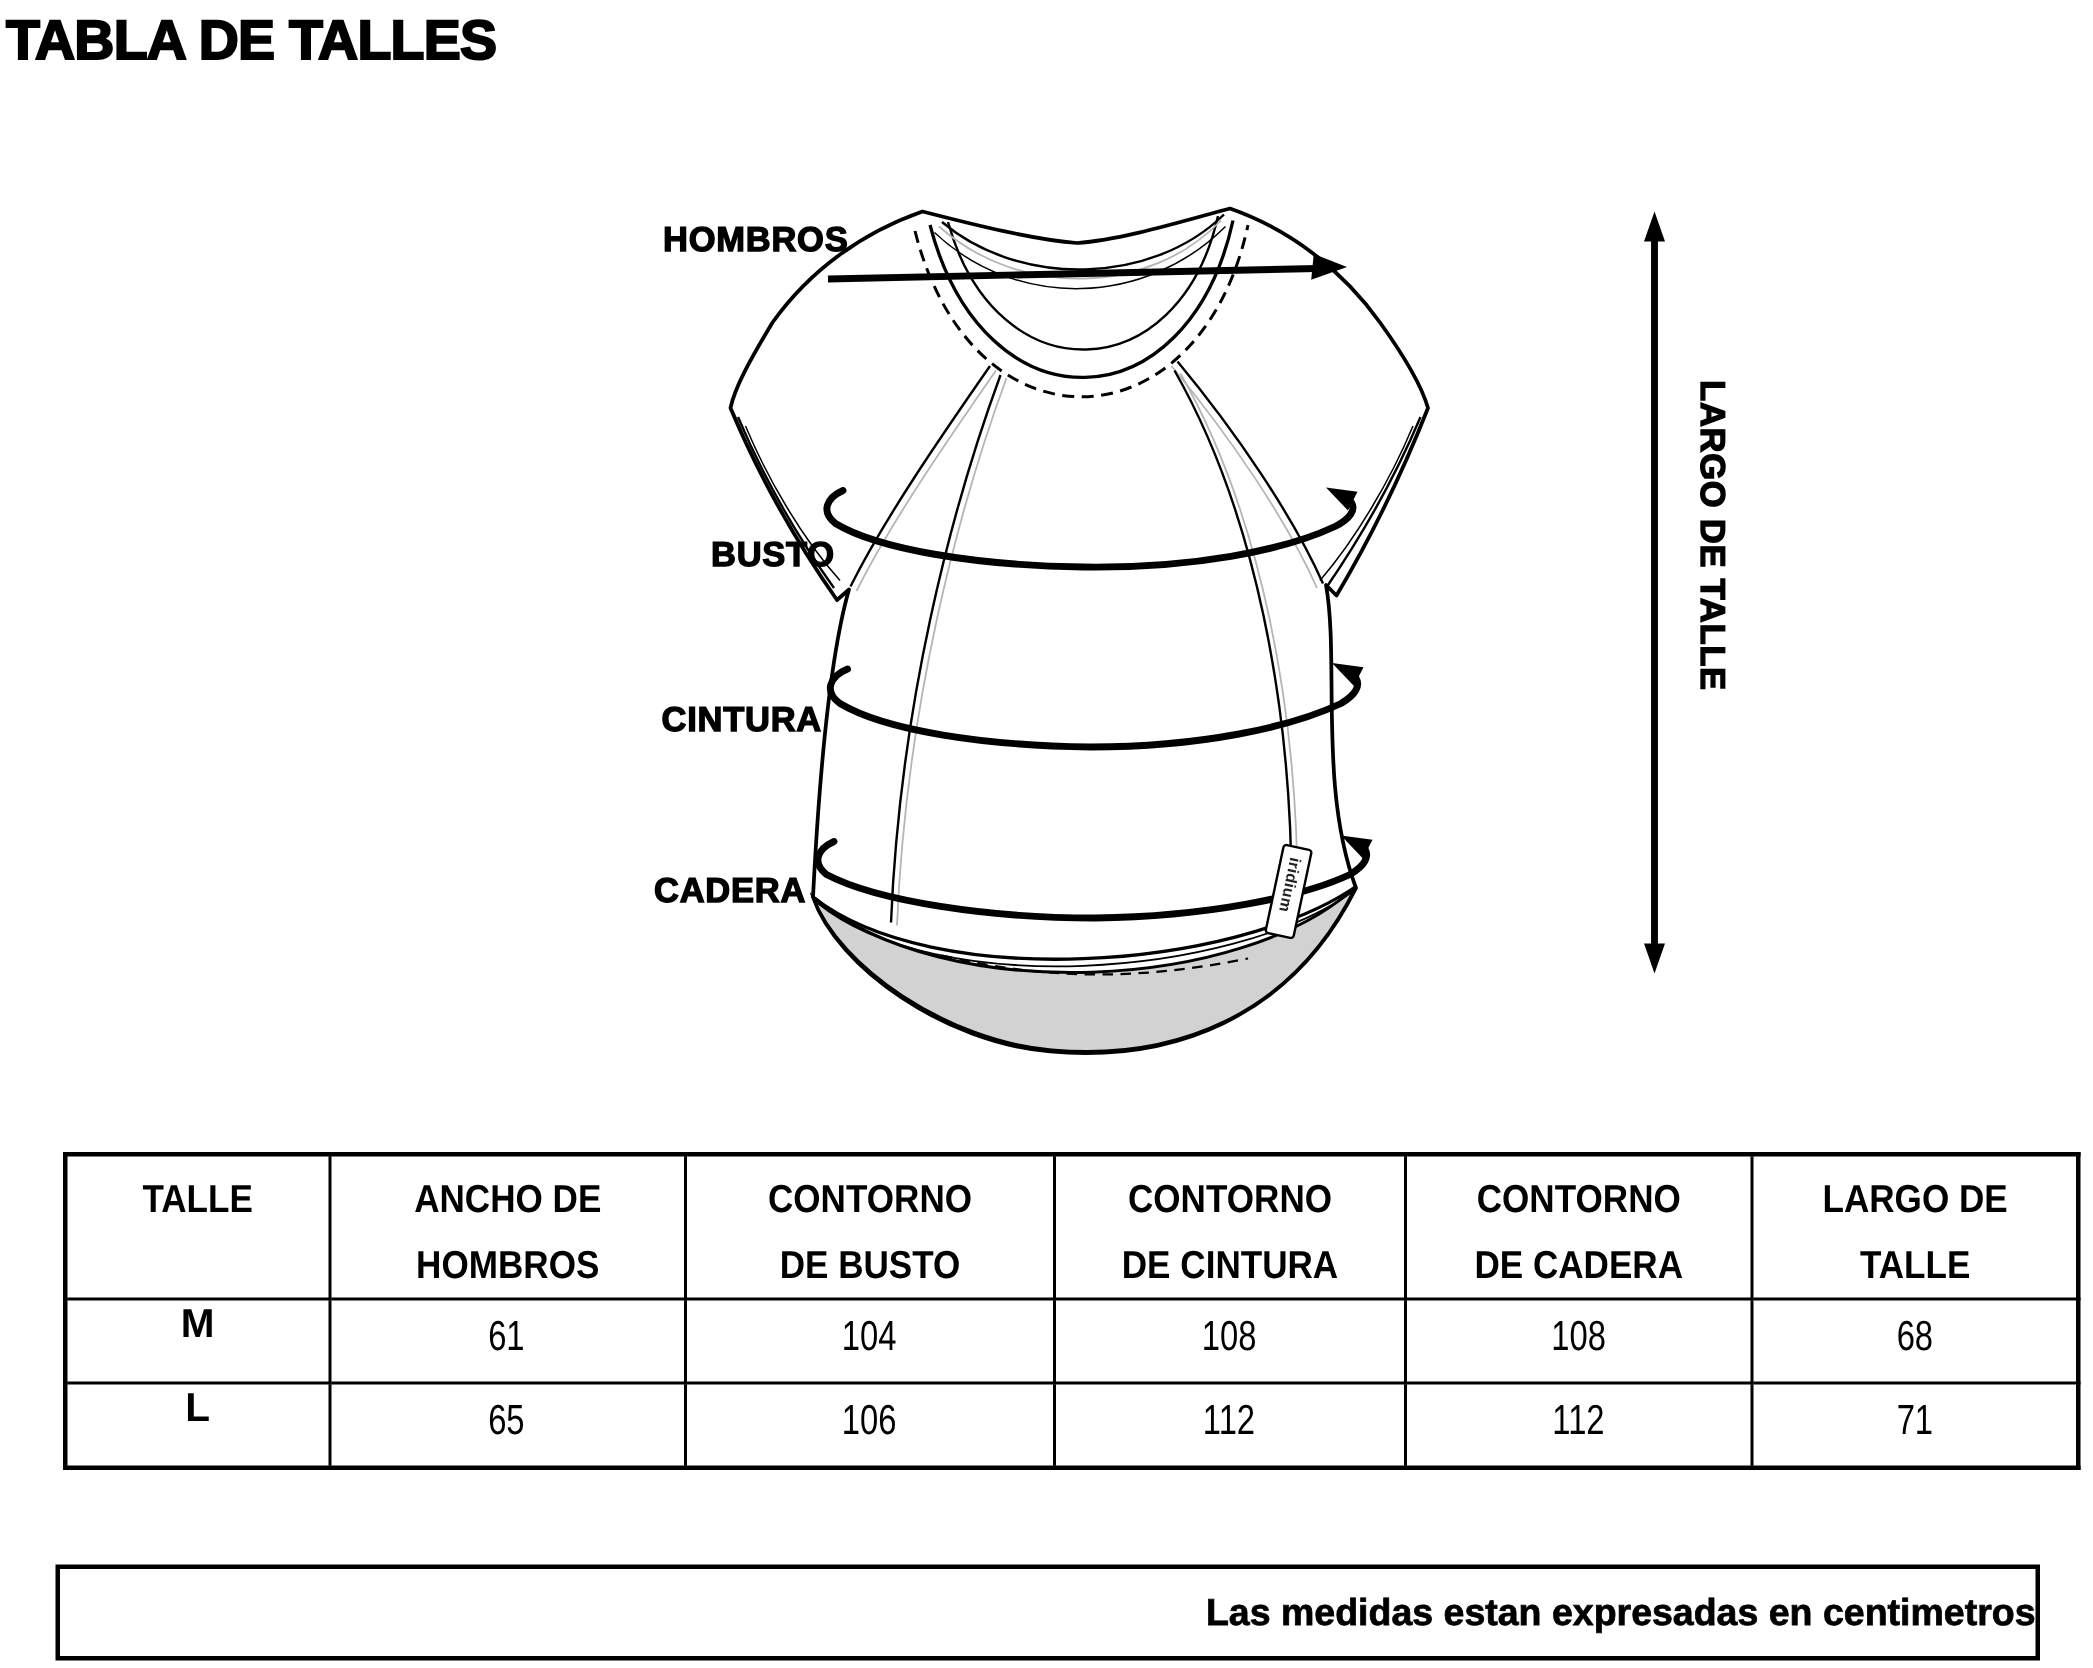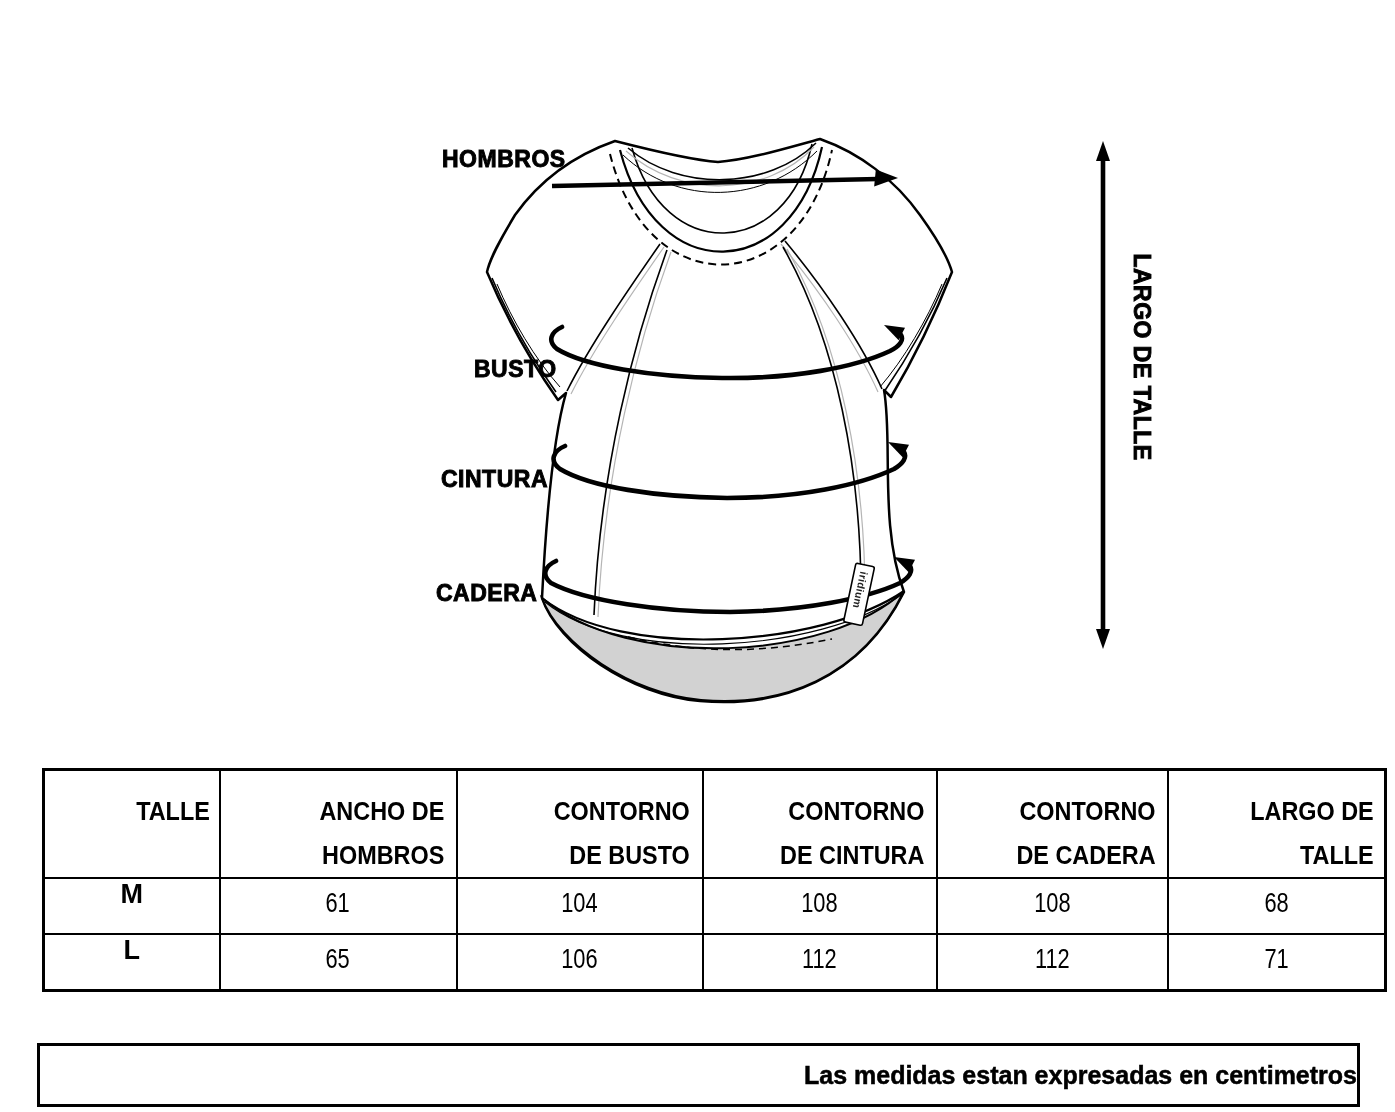--- a/index.html
+++ b/index.html
@@ -12,33 +12,34 @@
                   fill:#000;stroke:#000;stroke-width:.9;letter-spacing:.5px;}
   svg text.tagtext{font-family:"Liberation Sans", sans-serif;font-size:10.5px;font-weight:700;
                    fill:#222;stroke:none;letter-spacing:.3px;}
   table.sizes{position:absolute;left:42px;top:768px;border-collapse:collapse;table-layout:fixed;
               border:3px solid #000;}
   table.sizes th, table.sizes td{border:2px solid #000;padding:0;vertical-align:top;text-align:center;}
   tr.hrow{height:87px;}
   tr.drow{height:56px;}
   .hl{display:block;font-size:26px;font-weight:700;line-height:44px;transform:scaleX(.9);
       transform-origin:center;padding-top:0;}
-  th .hwrap{padding-top:18px;text-align:right;}
+  th .hwrap{padding-top:6px;}
   .sizecell{font-size:27px;font-weight:700;padding-top:10px;}
   .num{display:inline-block;font-size:28px;font-weight:300;transform:scaleX(.78);
        transform-origin:center;margin-top:8px;}
   .note{position:absolute;left:37px;top:1043px;width:1317px;height:58px;border:3px solid #000;
         display:flex;align-items:center;justify-content:flex-end;font-size:25px;font-weight:700;
         -webkit-text-stroke:.5px #000;}
 </style>
 </head>
 <body>
 
 <div class="page">
 
+  <h1 class="title">TABLA DE TALLES</h1>
 
   <svg width="1395" height="760" viewBox="0 0 1395 760">
 
     <path d="M 558,400 C 530,360 505,315 487,272 C 490,258 500,240 515,215
          C 540,180 575,155 615,141 C 650,150 690,160 718,162 C 748,160 790,147 820,139
          C 860,153 895,180 920,215 C 938,240 948,258 952,272 C 935,315 913,360 891,397
          L 884,390 C 893,440 879,525 904,592 C 860,680 780,708 700,701
          C 630,695 558,645 542,598 C 546,520 553,438 566,393 L 558,400 Z" fill="#ffffff" stroke="#000" stroke-width="2.5" stroke-linejoin="round"></path>
 
     <path d="M 664,247 C 632,293 594,348 571,394" fill="none" stroke-width="1.2" stroke="#b5b5b5"></path>

